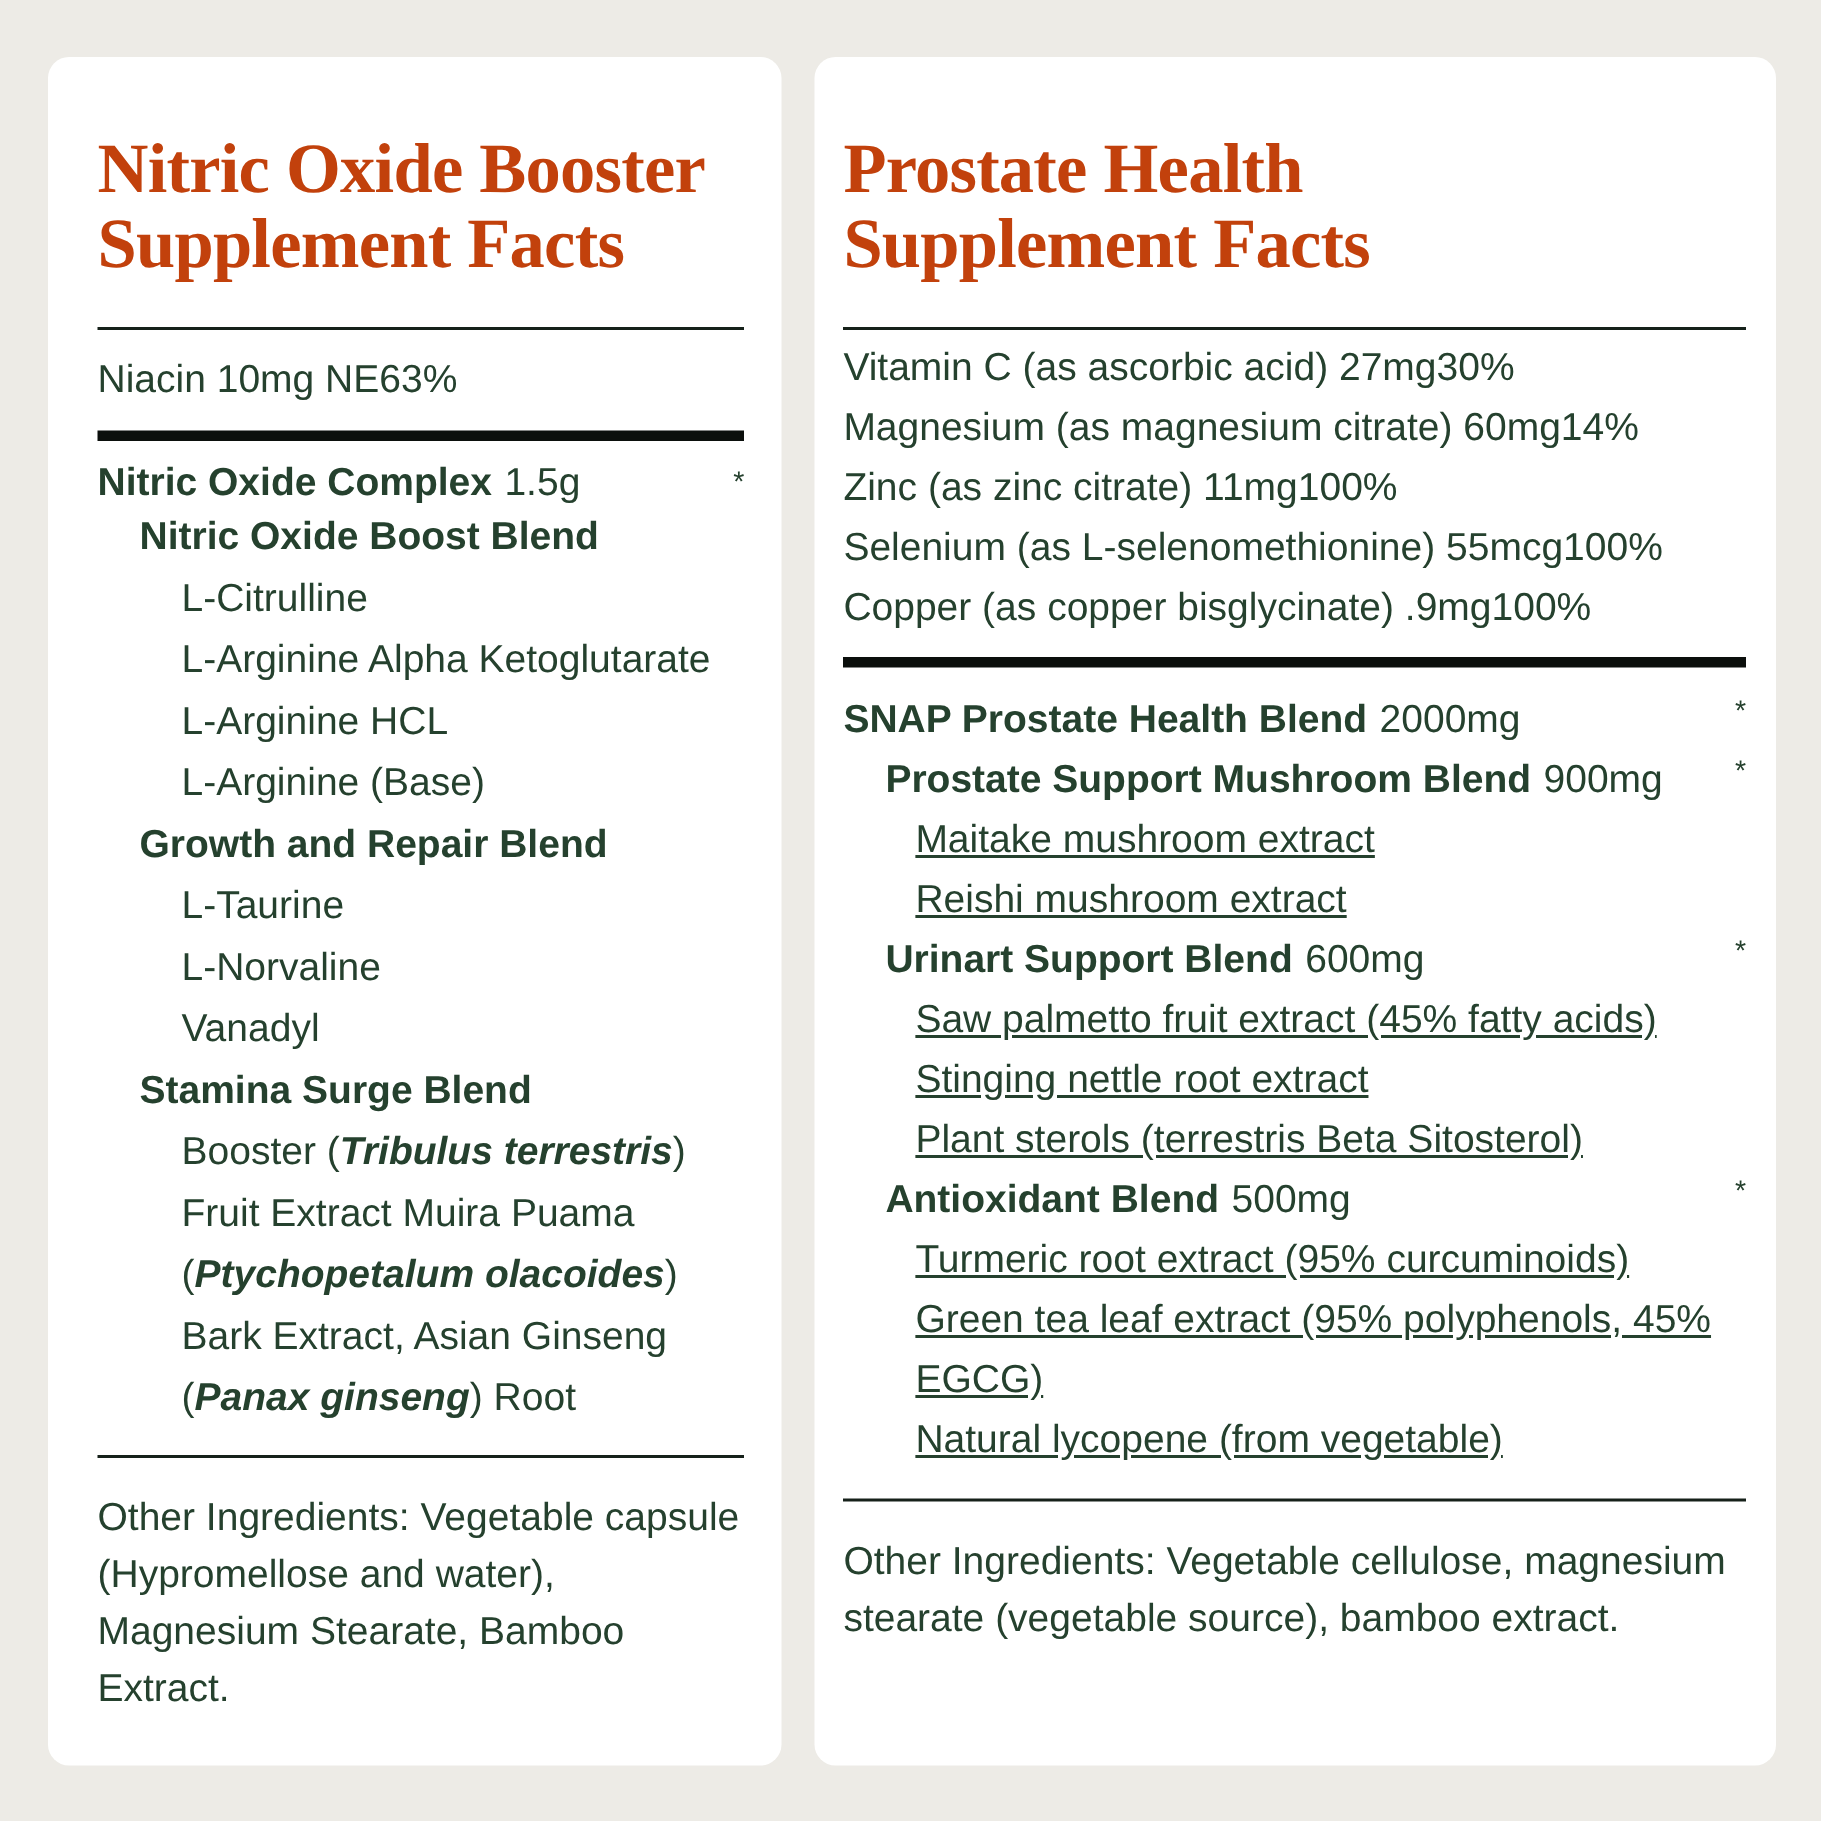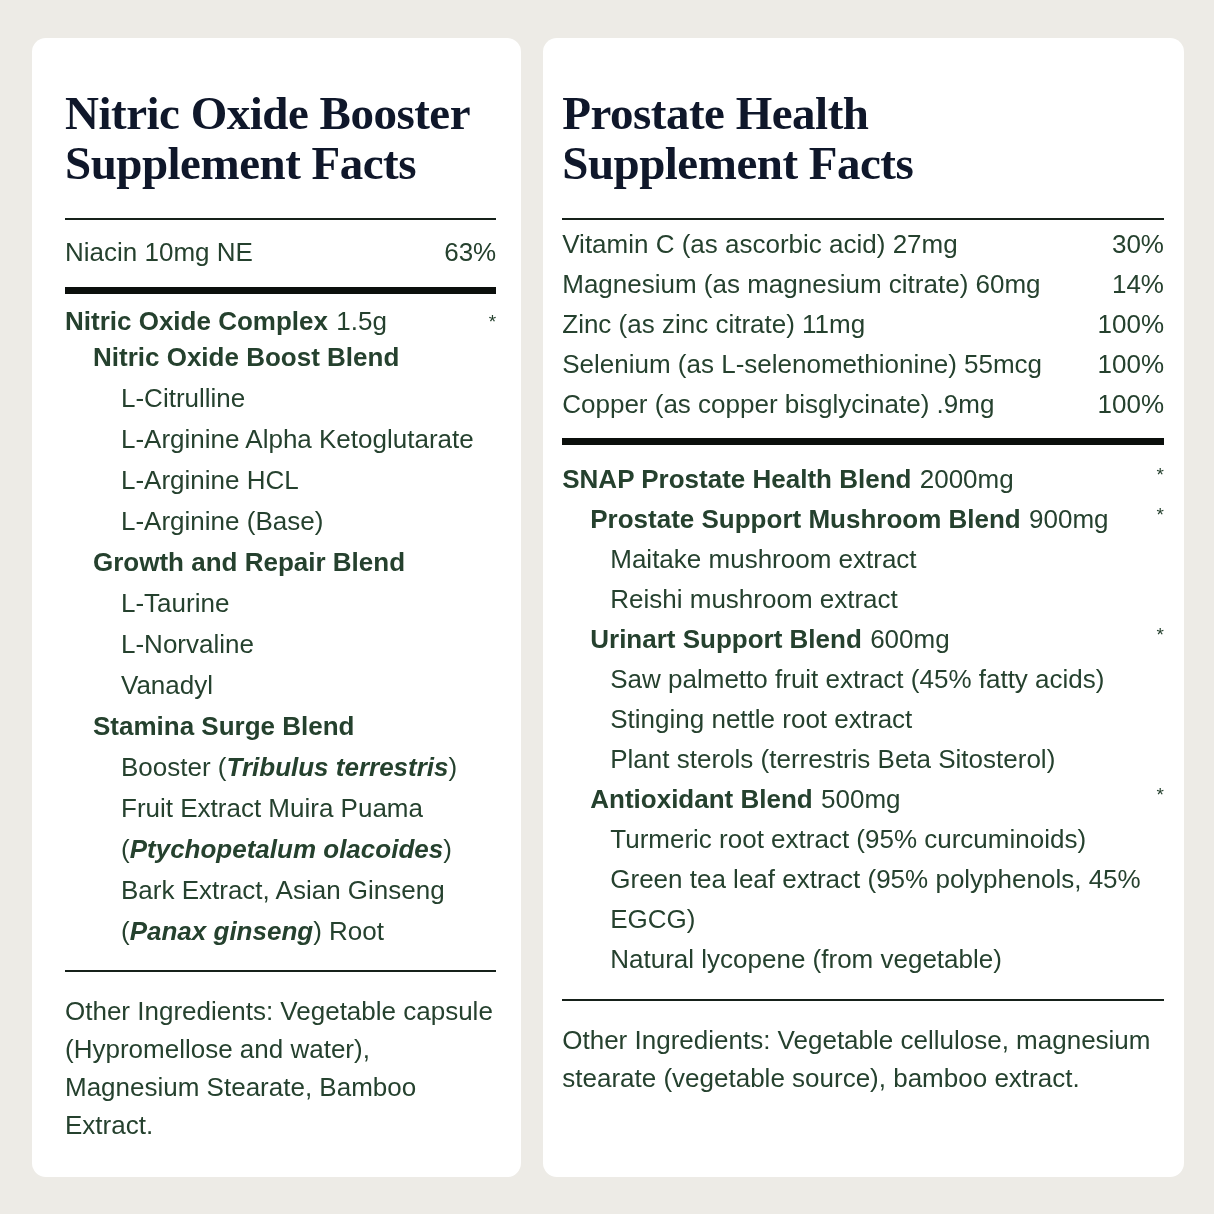--- a/index.html
+++ b/index.html
@@ -21,46 +21,46 @@
   .card-left  { width: 536px; padding: 50px 25px 40px 33px; }
   .card-right { width: 706px; padding: 50px 20px 40px 19px; }
 
   .title {
     margin: 0 0 30px 0;
     font-family: "Liberation Serif", serif;
     font-weight: 700;
     font-size: 47px;
     line-height: 50px;
     letter-spacing: -0.5px;
-    color: #0f172a;
+    color: #c2410c;
   }
   .t-line { display: block; }
 
   .rule-thin  { height: 0; border-top: 2px solid #16211a; }
   .rule-thick { height: 7px; background: #0b0f0c; }
 
   .nrow {
-    display: flex; justify-content: space-between; align-items: baseline;
+    display: flex; align-items: baseline;
     line-height: 41px;
   }
   .card-right .nrow { line-height: 40px; }
   .pad-row { padding: 12px 0 14px 0; }
   .nut-block { margin: 4px 0 14px 0; }
 
   .brow { display: flex; justify-content: space-between; }
   .row-label { white-space: nowrap; }
   .amount { margin-left: 0.32em; font-weight: 400; }
   .ast { font-size: 19px; line-height: 1; padding-top: 6px; flex: none; color: #25412e; }
 
   .line { line-height: 41px; }
   .card-right .line, .card-right .brow { line-height: 40px; }
   .bold { font-weight: 700; }
   .l1 { padding-left: 28px; }
   .l2 { padding-left: 56px; }
-  .card-right .l2 { padding-left: 48px; }
+  .card-right .l2 { padding-left: 48px; text-decoration: underline; }
   .nw { white-space: nowrap; }
 
   .para { line-height: 41px; margin: 0; }
   .para i { font-style: italic; font-weight: bold; }
 
   .mt12 { margin-top: 12px; }
   .mt14 { margin-top: 14px; }
   .mt18 { margin-top: 18px; }
   .mt20 { margin-top: 20px; }
 

